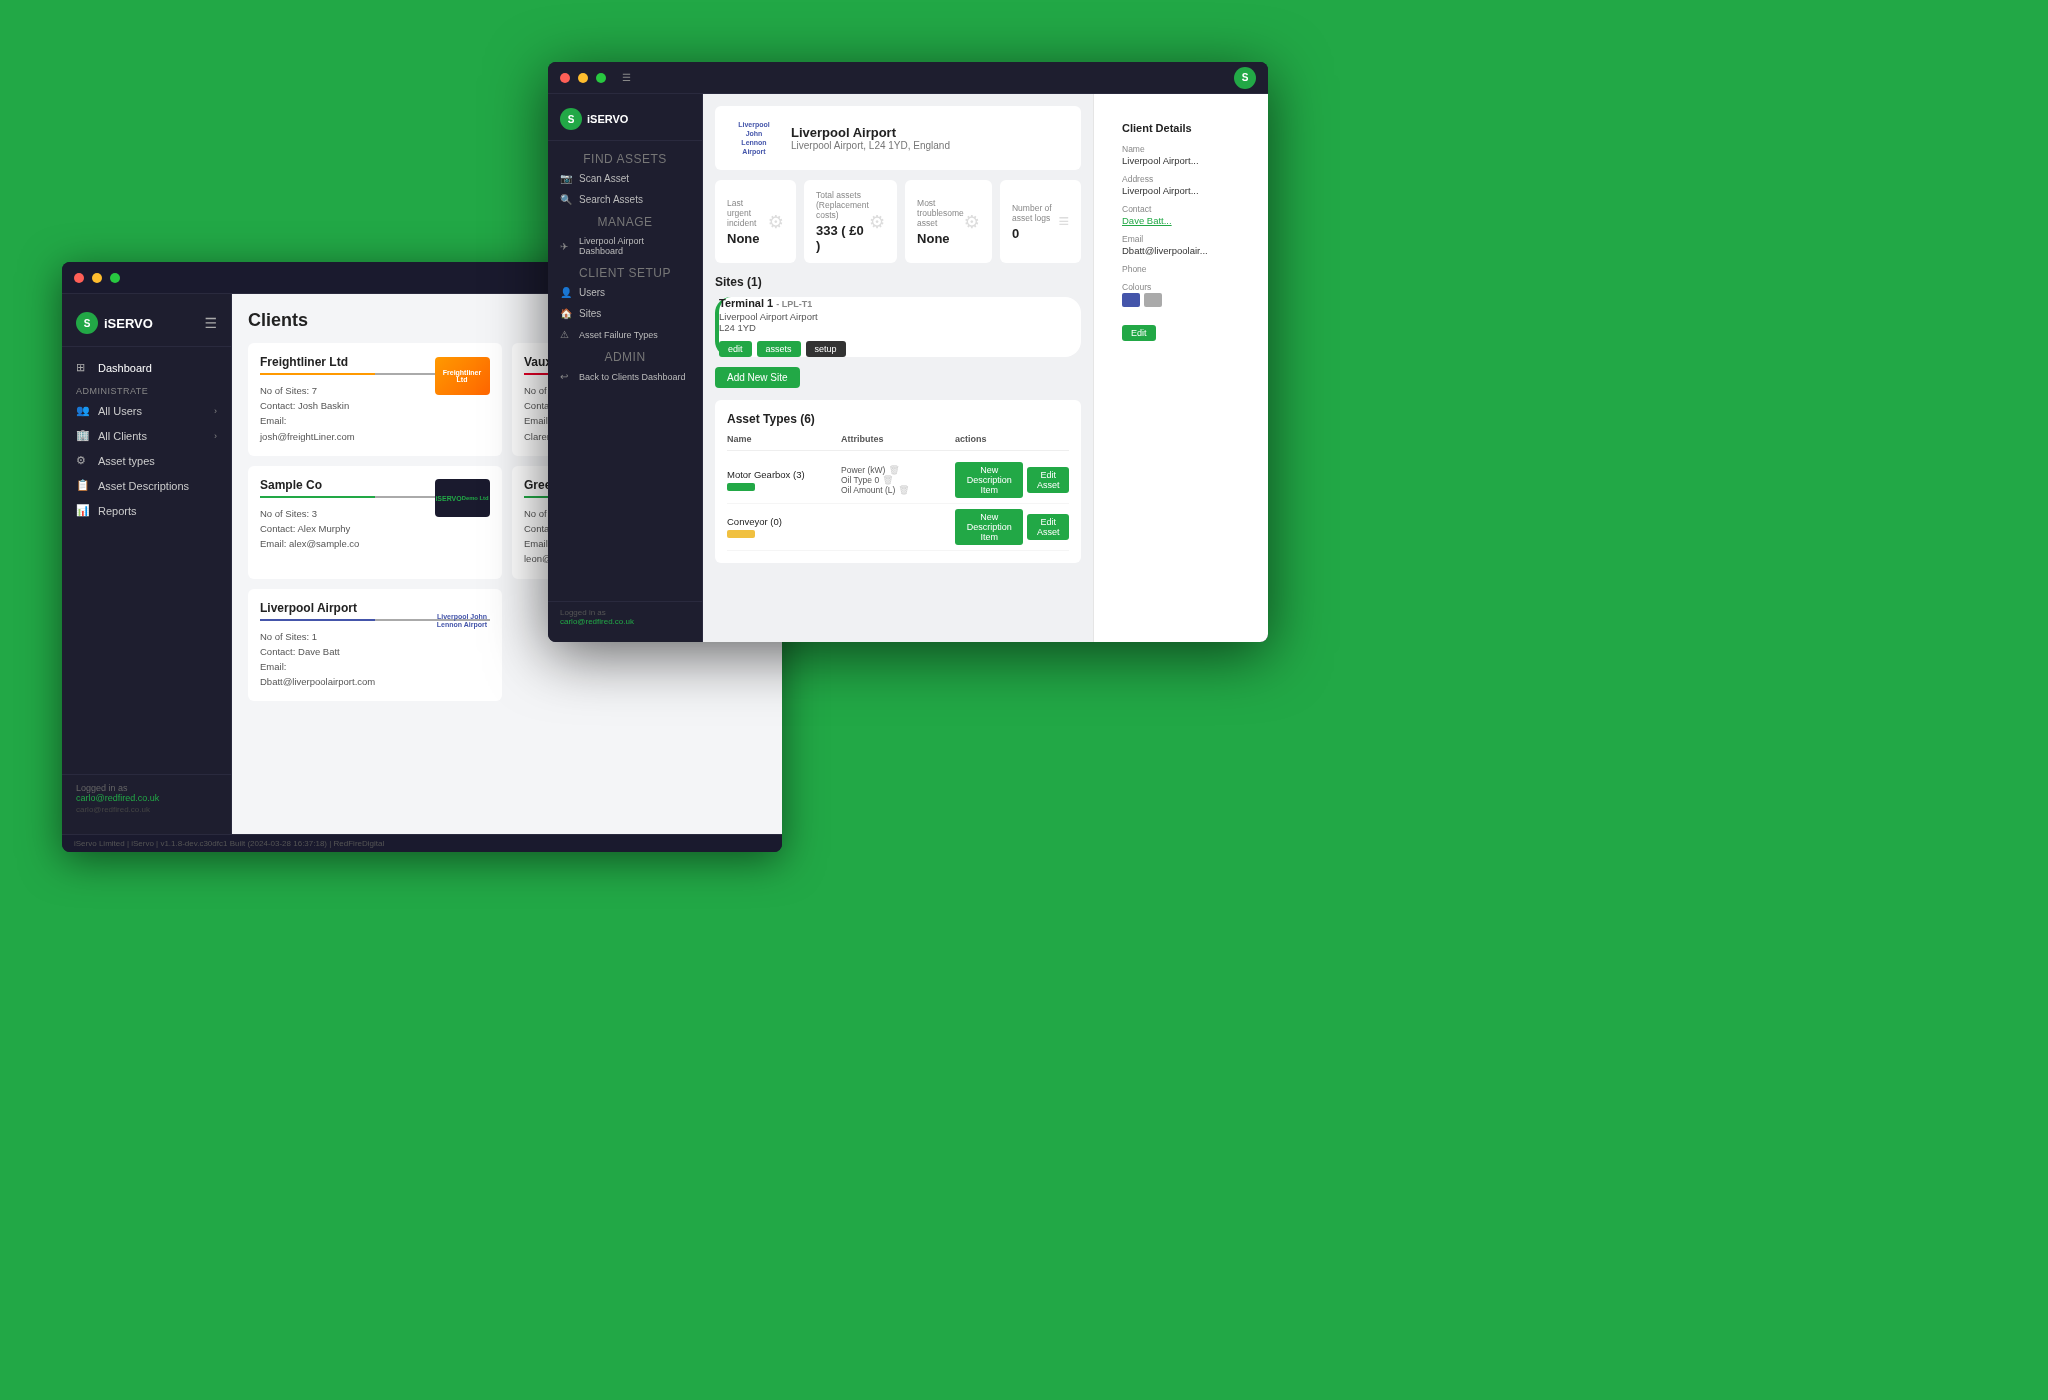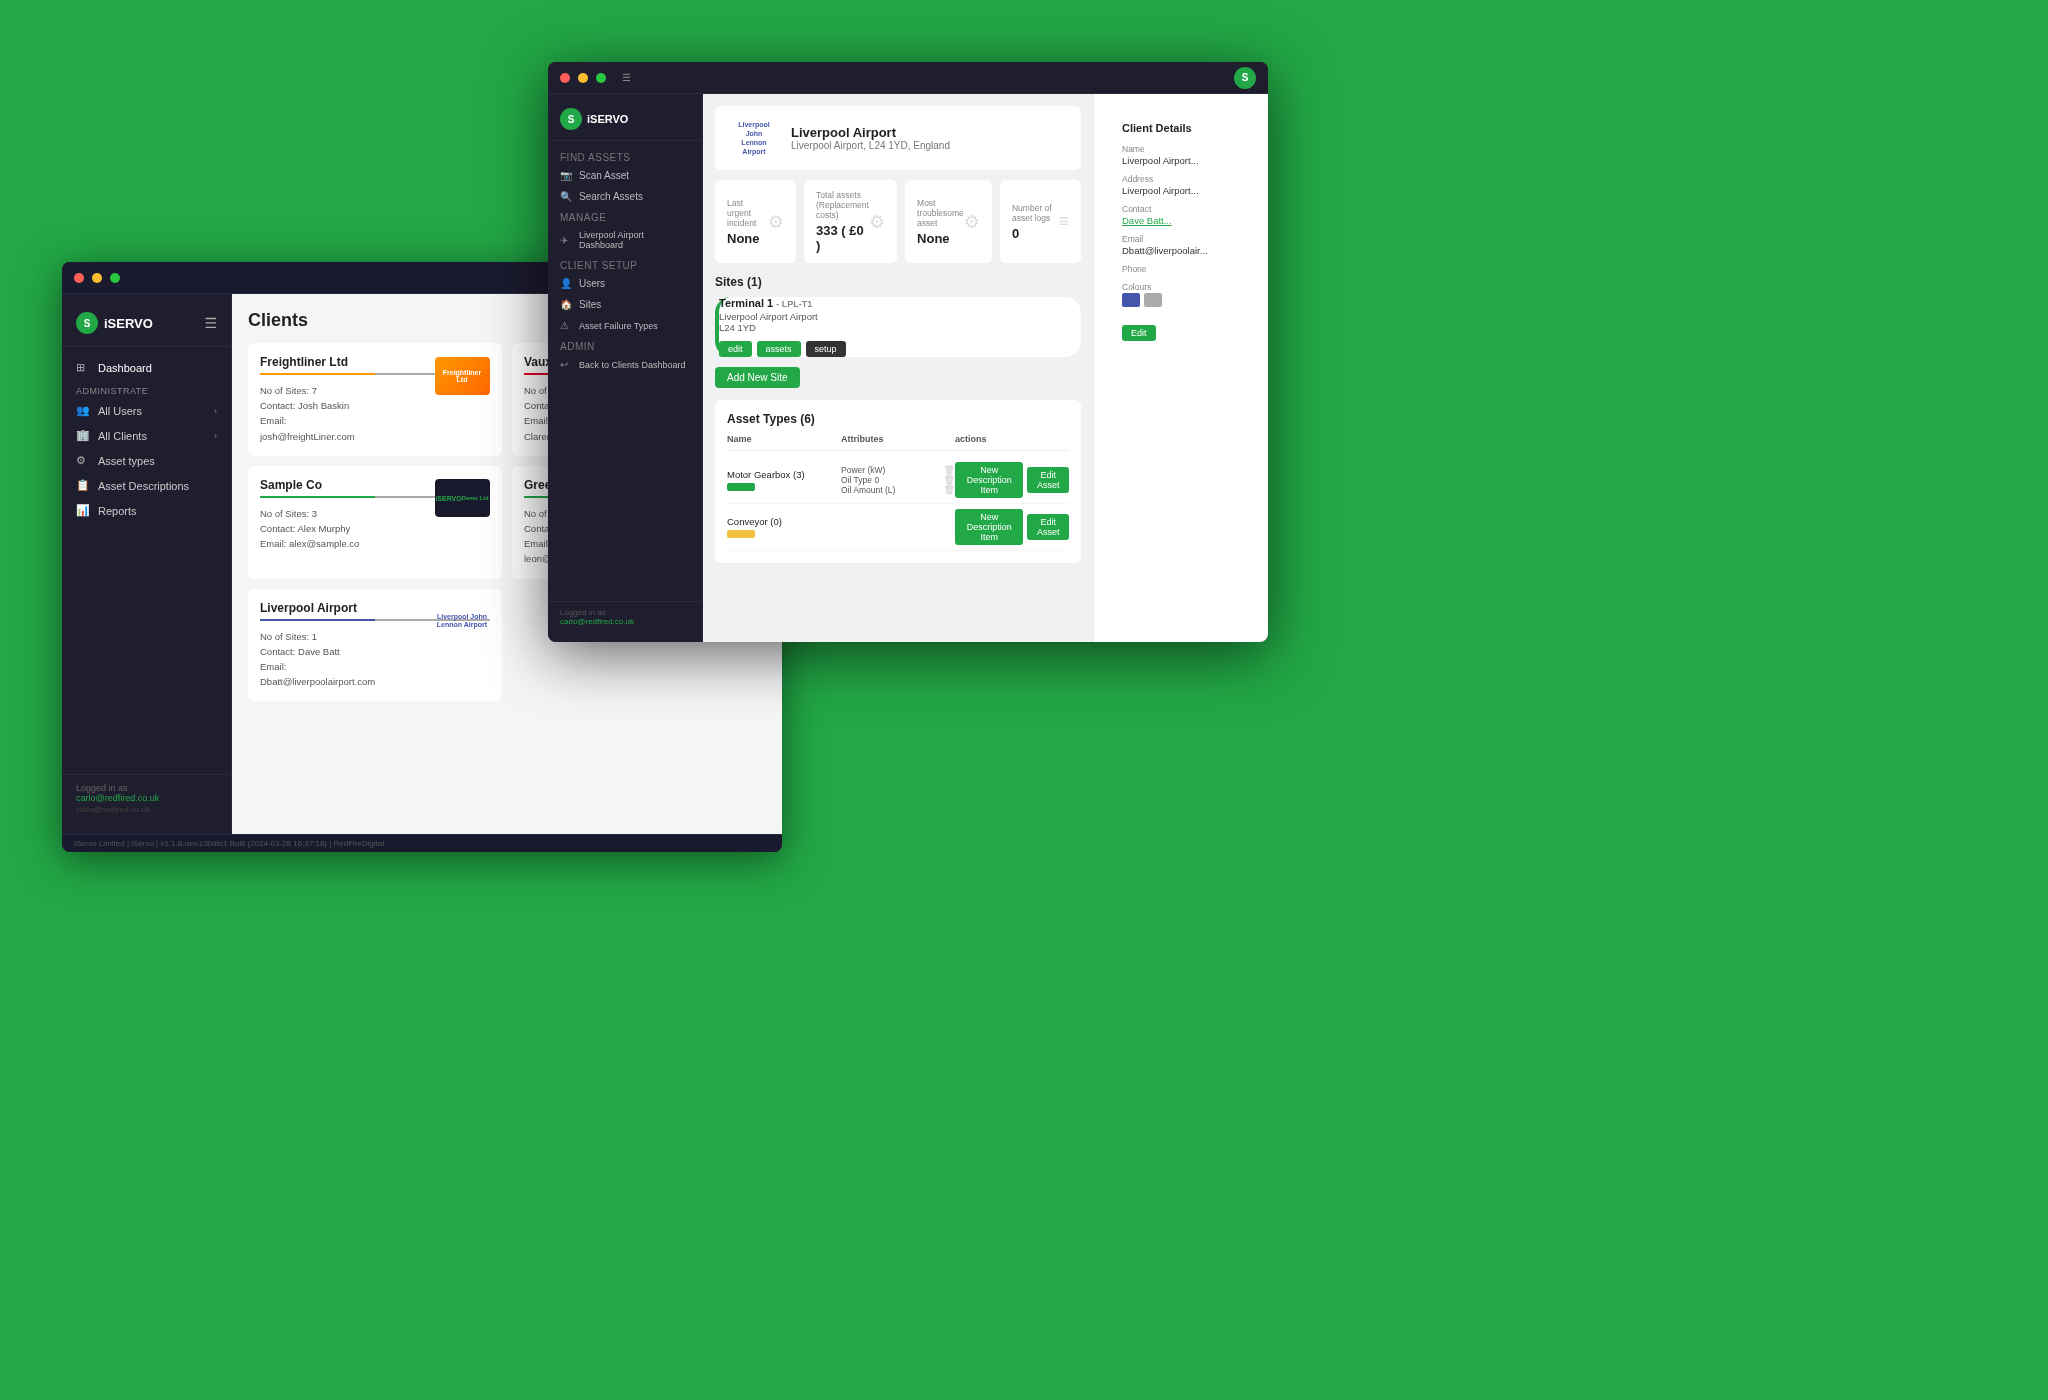--- a/index.html
+++ b/index.html
@@ -269,24 +269,25 @@
       display: flex;
       align-items: center;
       gap: 5px;
       padding: 4px 12px 10px;
       border-bottom: 1px solid #2a2a3e;
       margin-bottom: 6px;
     }
 
     .front-section-label {
       color: #777;
-      font-size: 10px;
+      font-size: 12px;
       text-transform: uppercase;
       padding: 5px 12px 2px;
       letter-spacing: 0.5px;
+      text-align: center;
     }
     .front-sidebar-item {
       display: flex;
       align-items: center;
       gap: 7px;
       padding: 5px 12px;
       color: #bbb;
       font-size: 10px;
       cursor: pointer;
     }
@@ -391,21 +392,21 @@
     .asset-type-row {
       display: grid;
       grid-template-columns: 2fr 2fr 2fr;
       align-items: center;
       padding: 5px 0;
       border-bottom: 1px solid #f5f5f5;
       font-size: 9.5px;
     }
     .asset-type-name { color: #222; font-weight: 500; }
     .asset-color-bar { height: 8px; border-radius: 2px; width: 28px; margin-top: 3px; }
-    .attr-item { font-size: 8.5px; color: #555; display: flex; align-items: center; gap: 3px; justify-content: space-between; }
+    .attr-item { font-size: 8.5px; color: #555; display: flex; align-items: center; gap: 3px; }
     .attr-item .trash { color: #ccc; font-size: 9px; }
     .action-btns { display: flex; gap: 4px; align-items: center; }
 
     
     .right-panel {
       width: 175px;
       background: white;
       border-left: 1px solid #e5e5e5;
       padding: 28px;
       overflow-y: auto;

